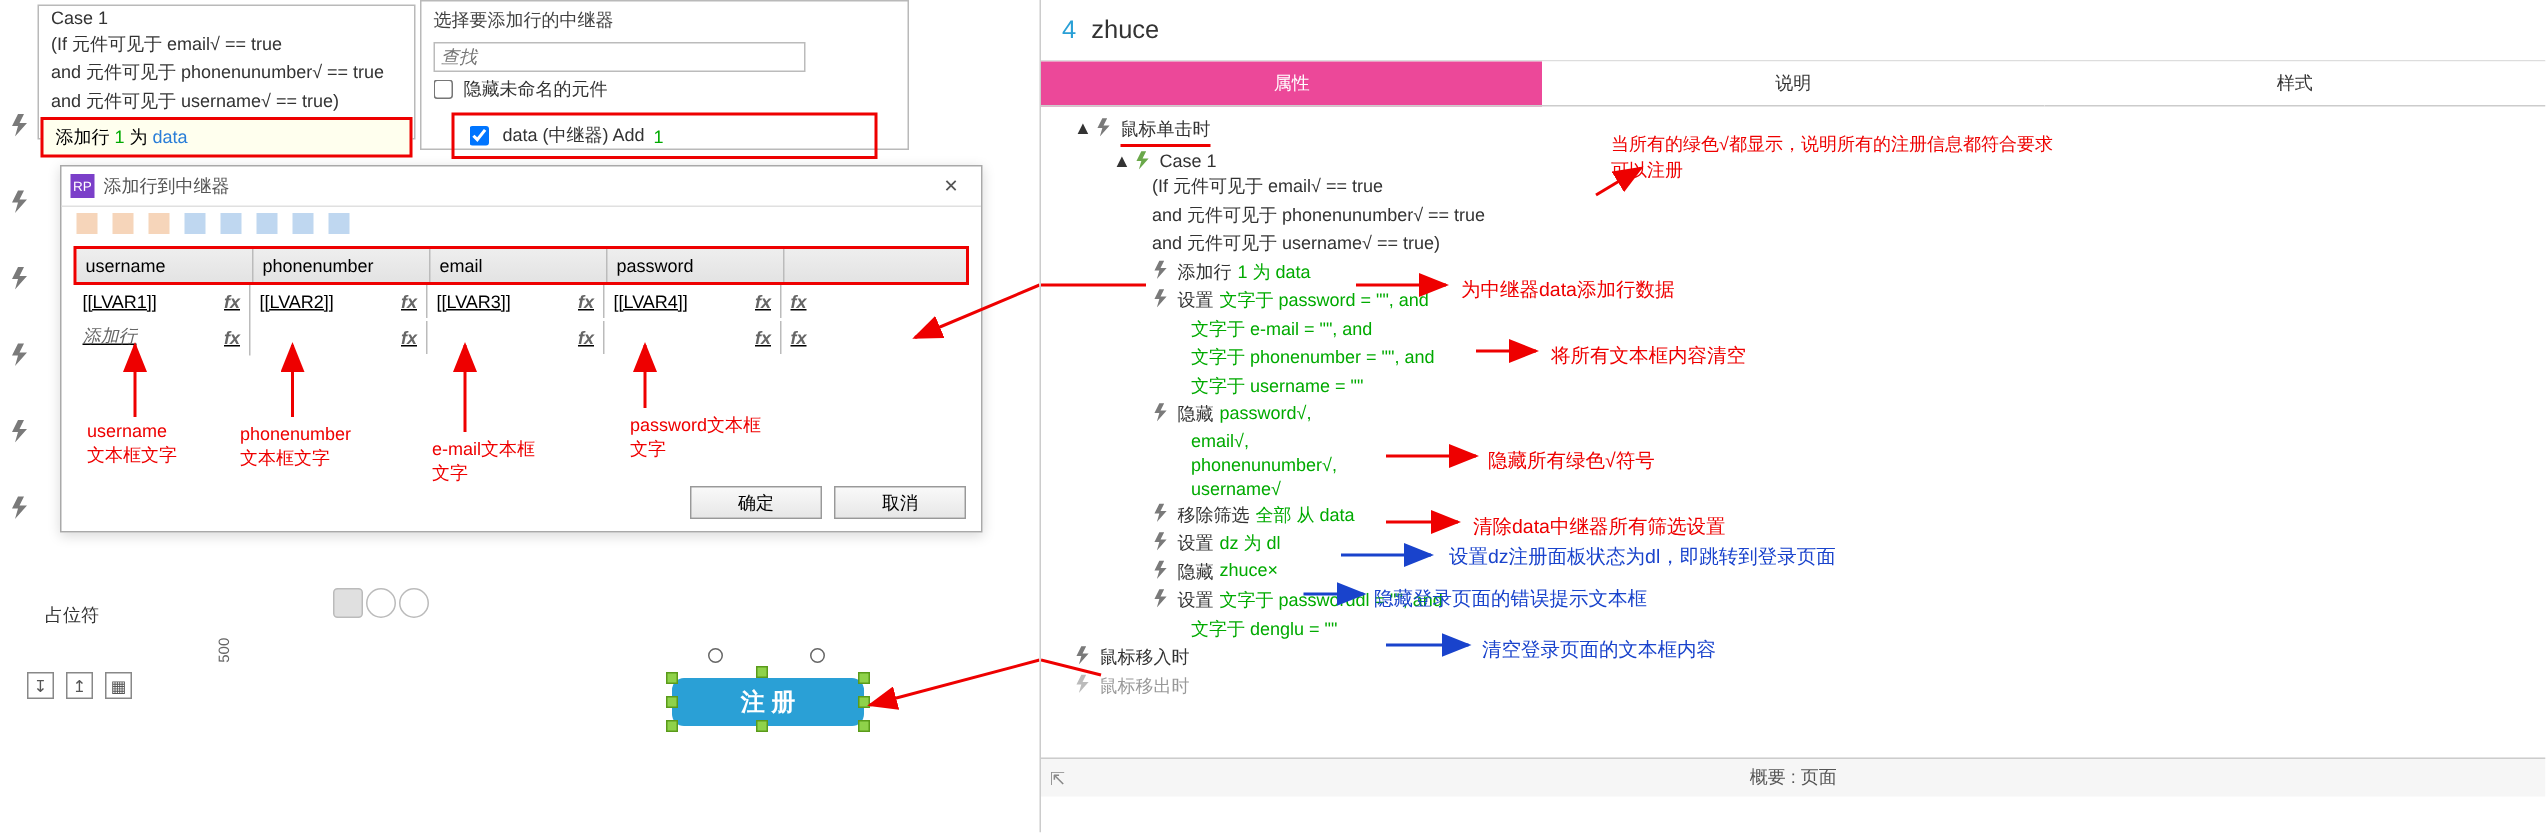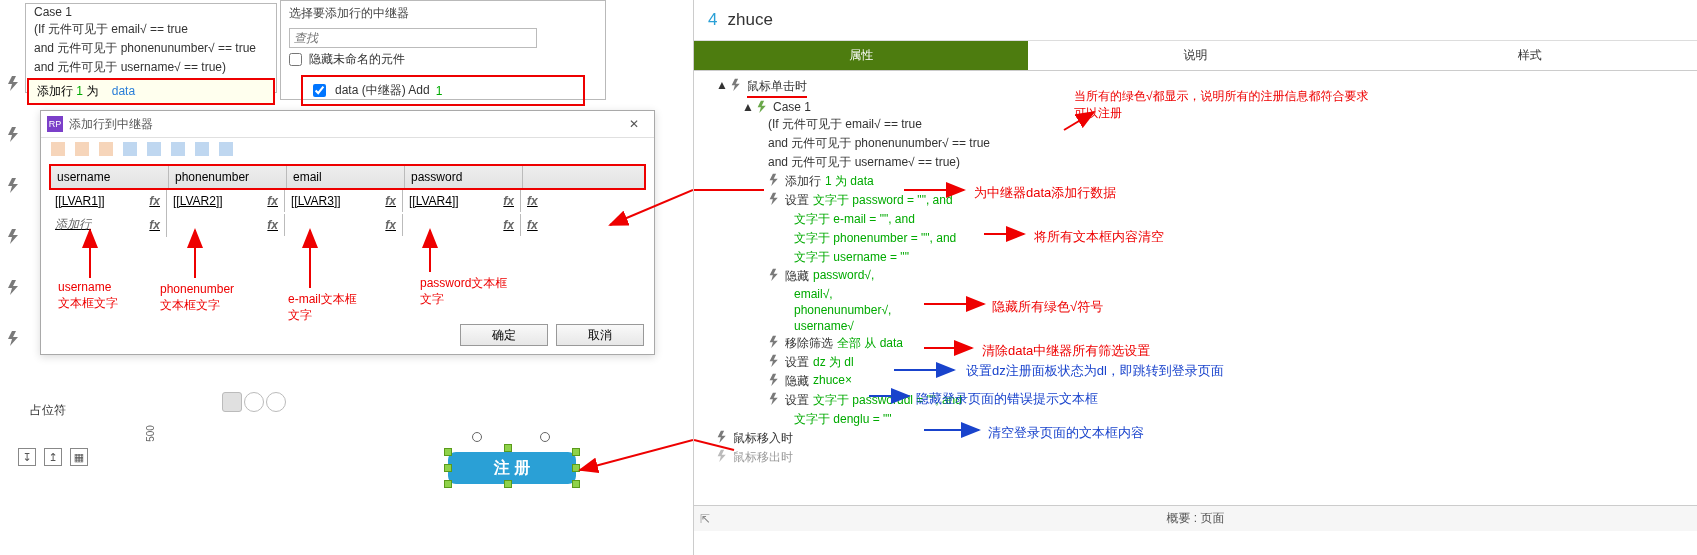--- a/index.html
+++ b/index.html
@@ -5,21 +5,21 @@
 * { box-sizing: border-box; font-family: "Microsoft YaHei", Arial, sans-serif; font-size: 12px; }
 body { margin: 0; padding: 0; background: #fff; width: 1697px; height: 555px; overflow: hidden; position: relative; }
 .left-pane { position: absolute; left: 0; top: 0; width: 693px; height: 555px; }
 .right-pane { position: absolute; left: 693px; top: 0; width: 1004px; height: 555px; border-left: 1px solid #ccc; }
 
 
 .case-box { position: absolute; left: 25px; top: 3px; width: 252px; height: 90px; background: #fff; border: 1px solid #b9b9b9; }
 .case-box .line { padding: 1px 8px; color: #333; }
 .case-box .add-row { background: #ffe; border: 2px solid #e00; padding: 3px 8px; margin: 1px; }
 .add-row .num { color: #0a0; }
-.add-row .data { color: #2a7ed8; margin-left: 10px; }
+.add-row .data { color: #2a7ed8; }
 
 
 .repeater-panel { position: absolute; left: 280px; top: 0; width: 326px; height: 100px; background: #fff; border: 1px solid #b9b9b9; }
 .repeater-panel .title { padding: 4px 8px; color: #444; }
 .repeater-panel .search-input { margin: 2px 8px; width: 248px; height: 20px; border: 1px solid #bbb; padding: 1px 4px; font-style: italic; color: #888; }
 .repeater-panel .hide-chk { display: inline-flex; align-items: center; gap: 4px; color: #333; margin-left: 4px; }
 .repeater-panel .data-row { margin: 6px 20px; padding: 4px 6px; border: 2px solid #e00; display: flex; align-items: center; gap: 6px; }
 .repeater-panel .data-row input[type=checkbox] { }
 .repeater-panel .data-row .seg1 { color: #333; }
 .repeater-panel .data-row .seg2 { color: #0a0; }
@@ -75,21 +75,21 @@
 .flash { width: 16px; height: 16px; }
 .flash svg { width: 100%; height: 100%; }
 
 
 .page-header { display: flex; align-items: center; padding: 10px 14px; gap: 10px; border-bottom: 1px solid #ddd; }
 .page-num { color: #2aa0d6; font-size: 17px; }
 .page-name { color: #333; font-size: 17px; }
 
 .tabs { display: flex; }
 .tab { flex: 1; text-align: center; padding: 6px 0; background: #fff; border-bottom: 1px solid #ccc; color: #333; cursor: pointer; }
-.tab.active { background: #4d7c0f; color: #fff; }
+.tab.active { background: #ec4899; color: #fff; }
 
 .tree { padding: 6px 4px; position: relative; }
 .tree-row { display: flex; align-items: flex-start; gap: 4px; padding: 1px 0; }
 .tree-indent1 { padding-left: 18px; }
 .tree-indent2 { padding-left: 44px; }
 .tree-indent3 { padding-left: 70px; }
 .tree-indent4 { padding-left: 96px; }
 .toggle { width: 10px; color: #333; display: inline-block; }
 .evt-underline { border-bottom: 2px solid #e00; padding-bottom: 1px; }
 .flash-icon { display: inline-block; width: 13px; height: 13px; vertical-align: middle; }

